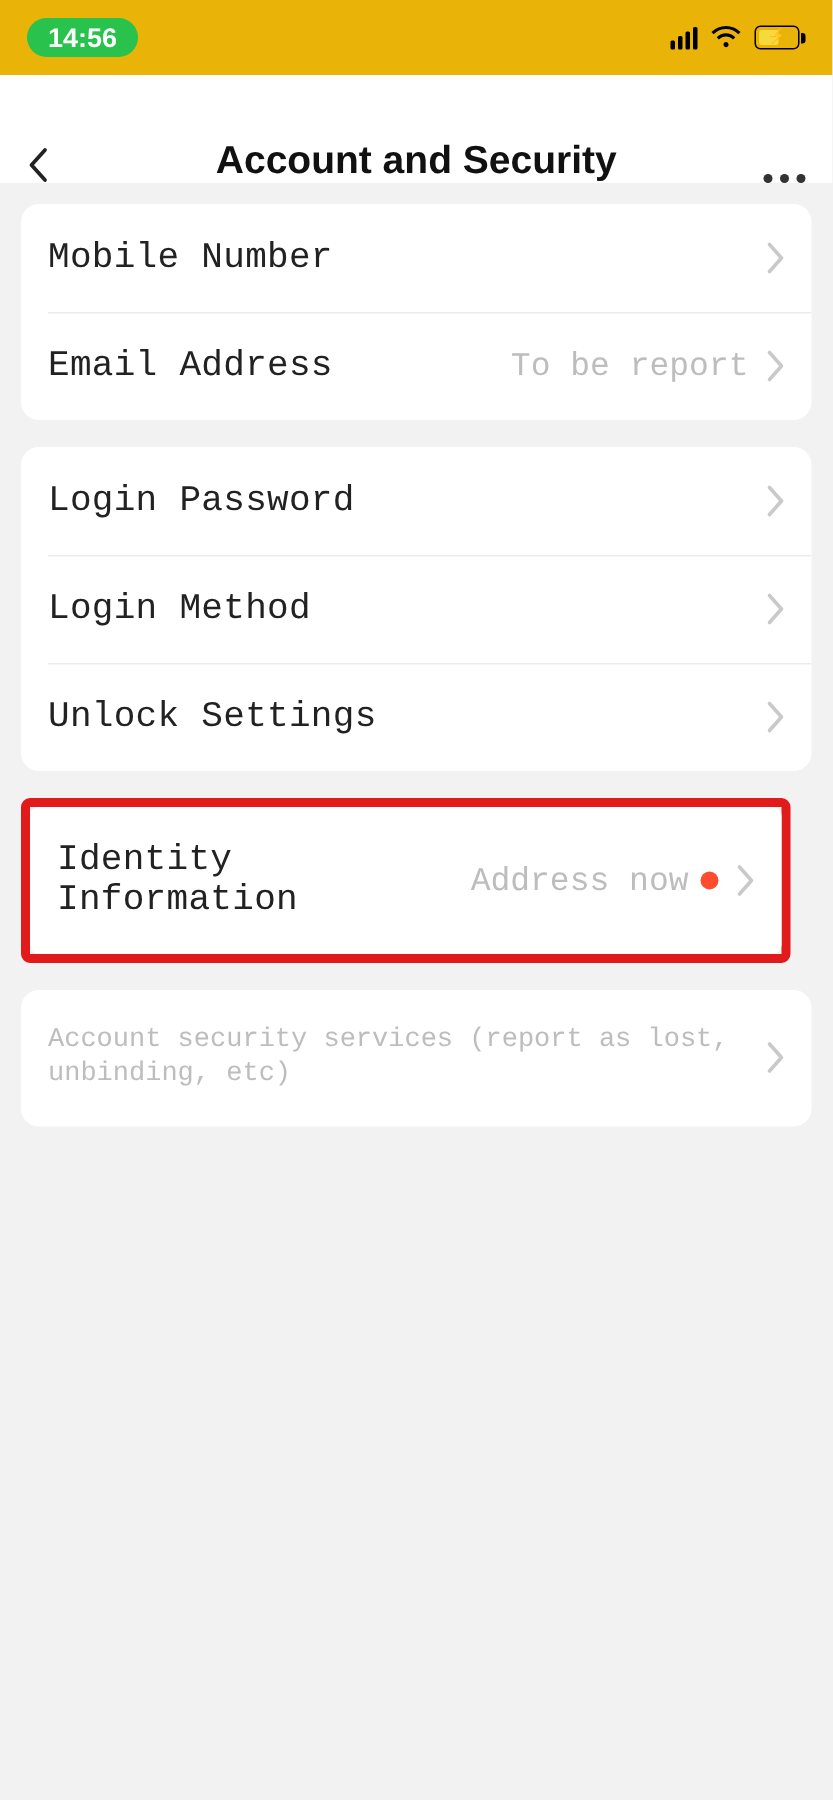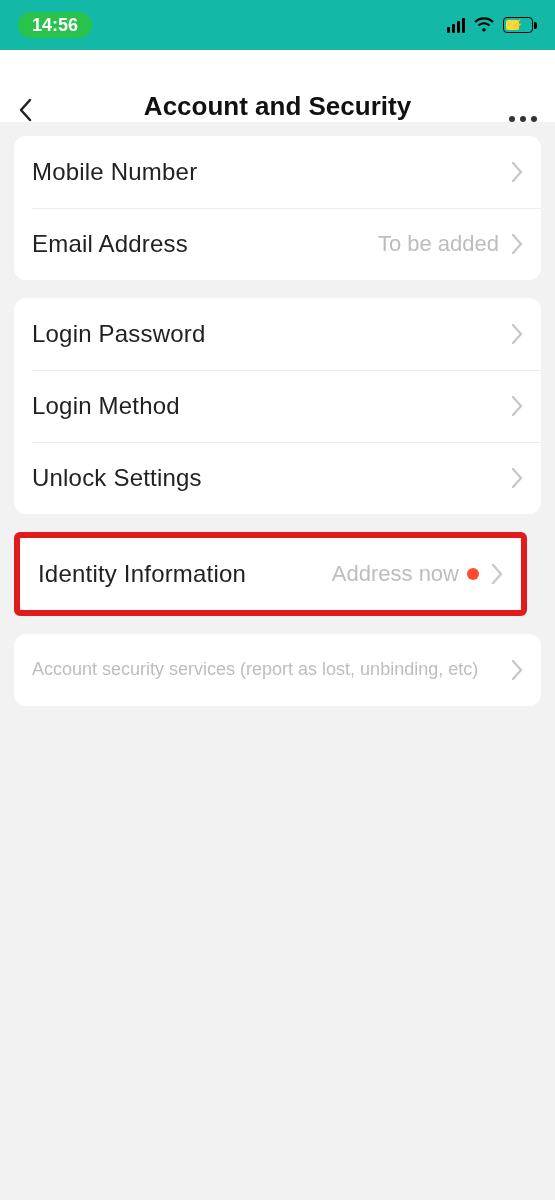--- a/index.html
+++ b/index.html
@@ -12,21 +12,21 @@
       overflow: hidden;
     }
 
     
     .status-bar {
       height: 50px;
       display: flex;
       align-items: center;
       justify-content: space-between;
       padding: 0 18px;
-      background: #14b8a6;
+      background: #eab308;
     }
     .time-pill {
       background: #29c24d;
       color: #fff;
       font-weight: 600;
       font-size: 18px;
       padding: 4px 14px;
       border-radius: 16px;
       line-height: 1;
     }
@@ -138,20 +138,21 @@
       margin-bottom: 18px;
       overflow: hidden;
     }
     .row {
       display: flex;
       align-items: center;
       padding: 22px 18px;
       min-height: 72px;
       gap: 12px;
       position: relative;
+      font-family: Liberation Mono, monospace;
     }
     .row + .row::before {
       content: "";
       position: absolute;
       top: 0;
       left: 18px;
       right: 0;
       height: 1px;
       background: #ececec;
     }
@@ -254,21 +255,21 @@
       <span class="chevron-right">
         <svg viewBox="0 0 12 22">
             <polyline points="2,2 10,11 2,20" fill="none" stroke="#c9c9c9" stroke-width="2.4" stroke-linecap="round" stroke-linejoin="round"></polyline>
           </svg>
       </span>
     </div>
     <div class="row">
       <div class="row-main">
         <span class="row-label">Email Address</span>
       </div>
-      <span class="row-value">To be added</span>
+      <span class="row-value">To be report</span>
       <span class="chevron-right">
         <svg viewBox="0 0 12 22">
             <polyline points="2,2 10,11 2,20" fill="none" stroke="#c9c9c9" stroke-width="2.4" stroke-linecap="round" stroke-linejoin="round"></polyline>
           </svg>
       </span>
     </div>
   </div>
 
   <div class="card">
     <div class="row">

